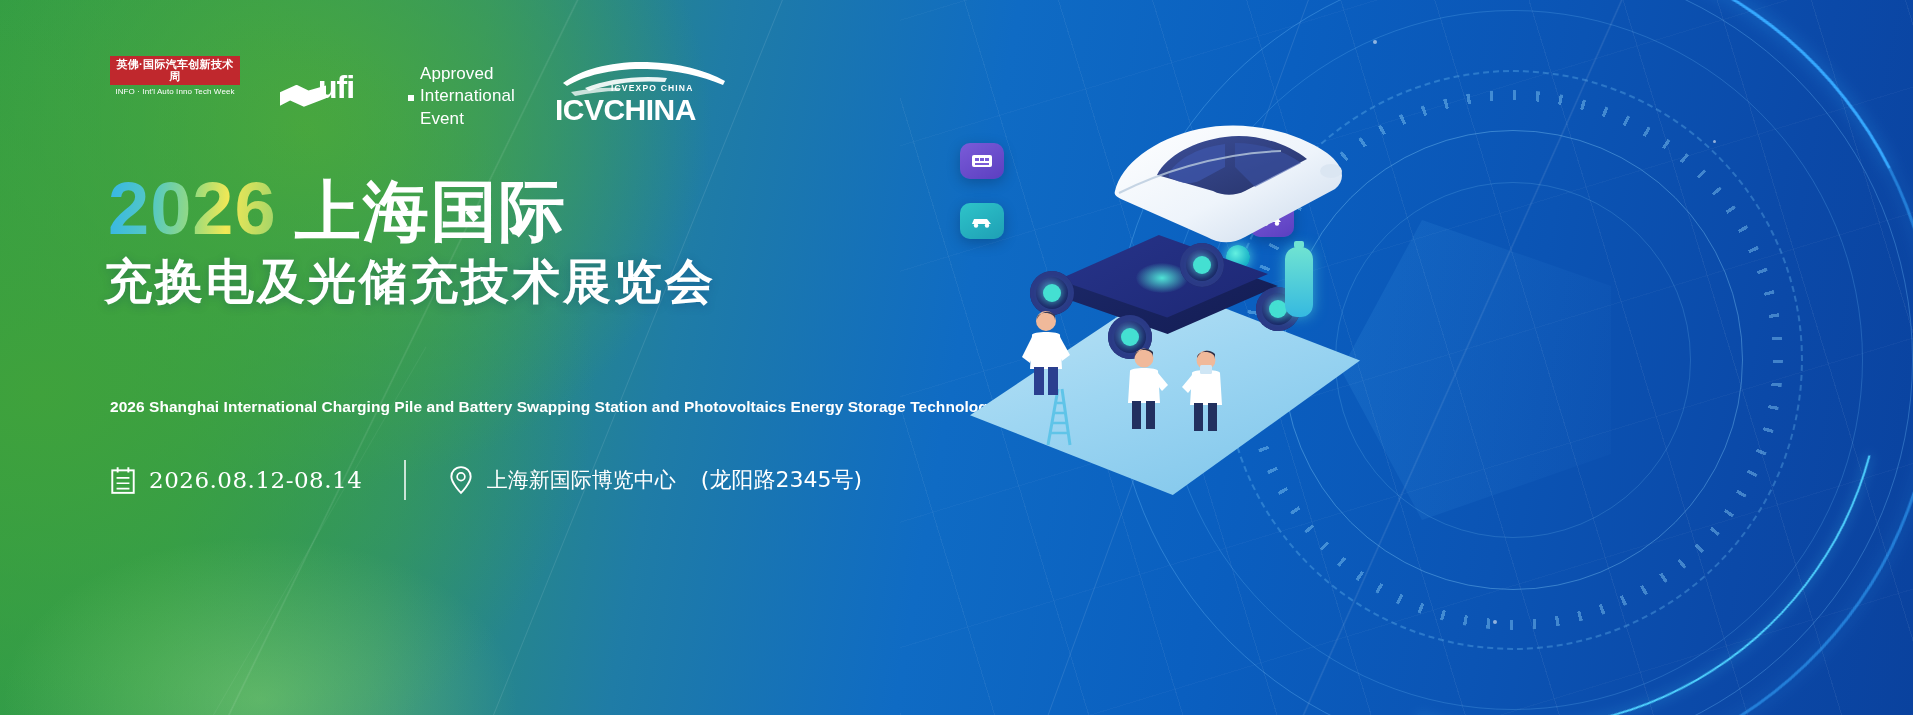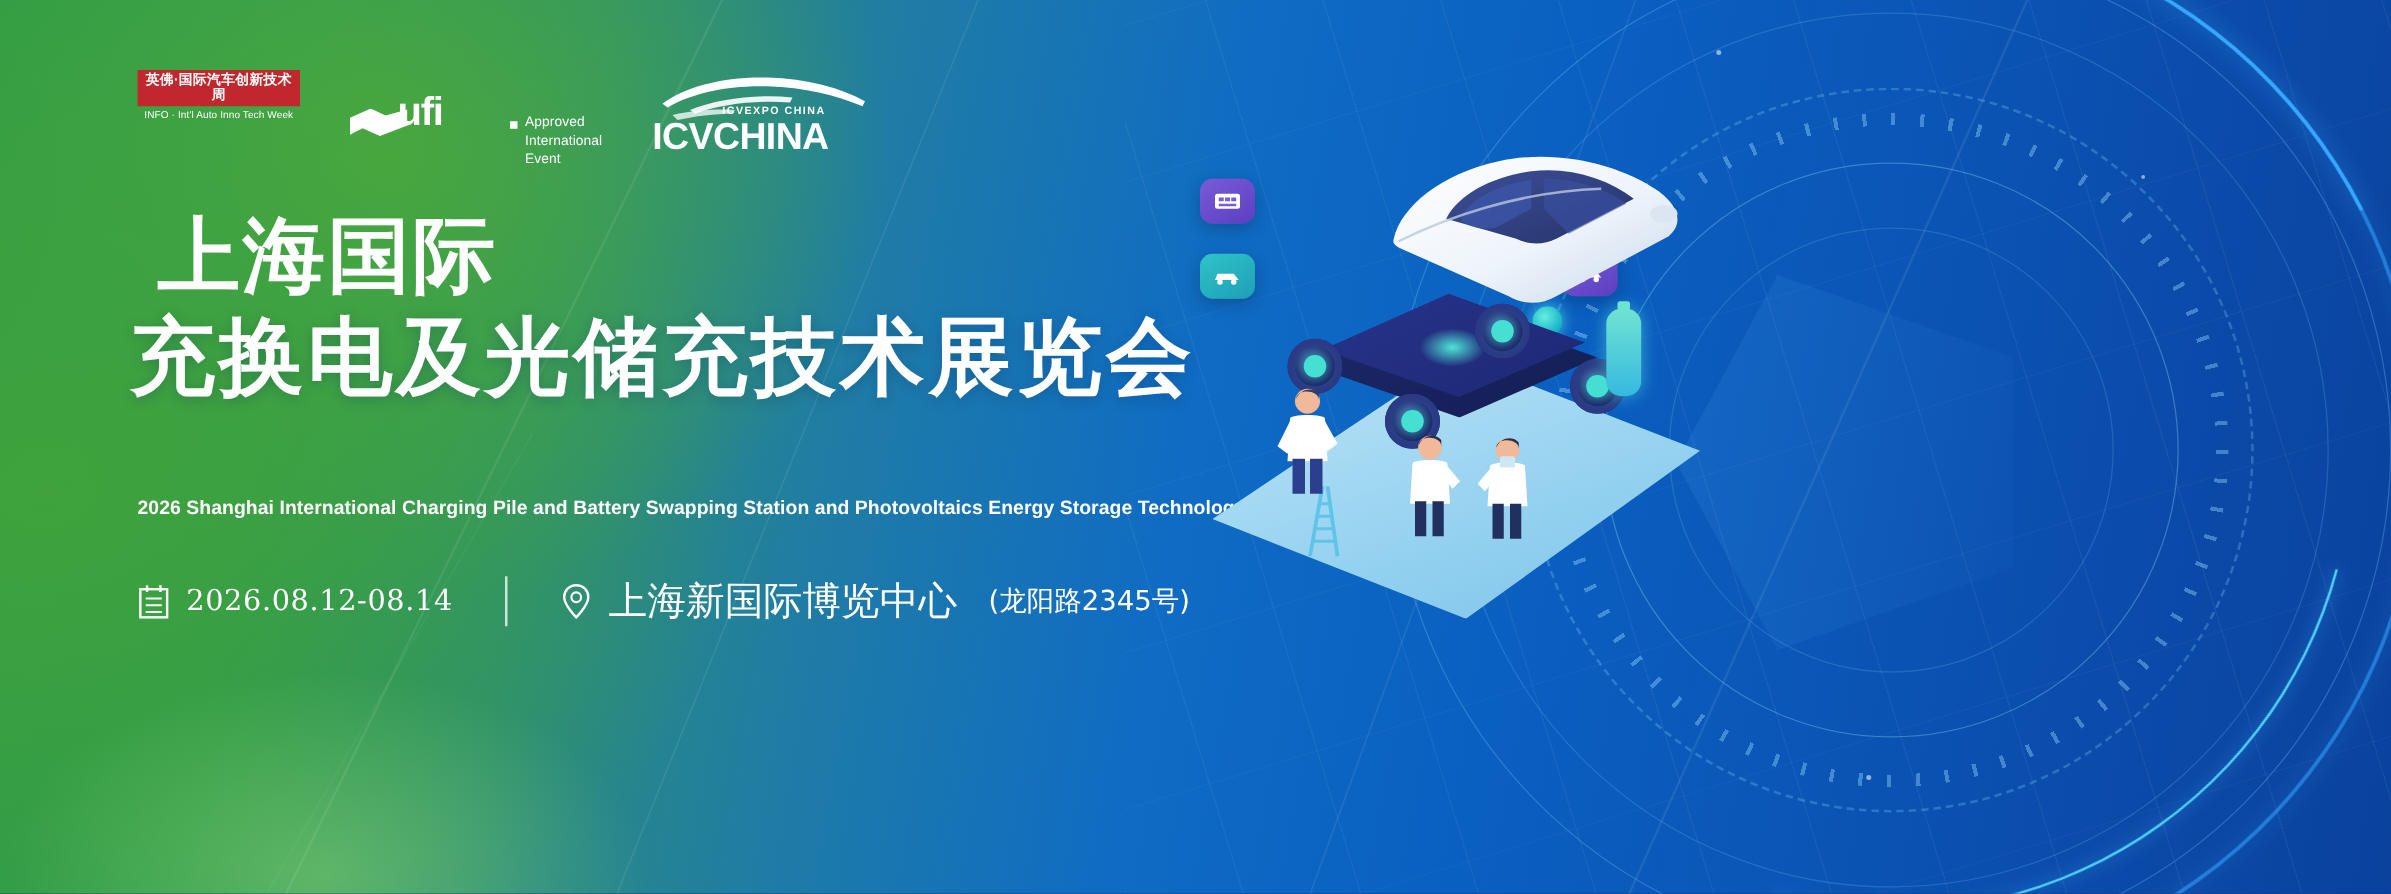--- a/index.html
+++ b/index.html
@@ -40,53 +40,53 @@
     text-align:center; padding:2px 2px 2.5px; letter-spacing:.3px; line-height:1.1; }
   .atw-sub { margin-top:2px; color:#fff; font-size:8px; text-align:center; letter-spacing:.1px; }
 
   .ufi { display:flex; align-items:center; gap:8px; padding-top:6px; }
   .ufi-mark { position:relative; width:150px; height:46px; }
   .ufi-swoosh { position:absolute; left:0; top:12px; width:46px; height:22px; background:#fff;
     clip-path:polygon(0 34%, 36% 0, 62% 26%, 100% 4%, 100% 62%, 52% 100%, 22% 72%, 0 96%); }
   .ufi-text { position:absolute; left:38px; top:-4px; font-size:32px; font-weight:700; color:#fff;
     font-family:"Liberation Sans", sans-serif; letter-spacing:-1px; }
   .ufi-dot { position:absolute; left:128px; top:22px; width:6px; height:6px; background:#fff; }
-  .ufi-lines { color:#fff; font-size:11px; line-height:1.32; letter-spacing:.1px; margin-left:-18px; padding-top:2px;margin-top:28px; }
+  .ufi-lines { color:#fff; font-size:17px; line-height:1.32; letter-spacing:.1px; margin-left:-18px; padding-top:2px; }
 
   .icv { position:relative; width:165px; padding-top:2px; }
   .icv-car { position:relative; height:40px; }
   .icv-car svg { display:block; }
   .icv-expo { position:absolute; left:56px; top:26px; font-size:8.5px; font-weight:700; color:#fff;
     letter-spacing:1.2px; }
   .icv-name { margin-top:-4px; font-size:30px; font-weight:700; color:#fff;
     letter-spacing:-.5px; font-family:"Liberation Sans", sans-serif; }
 
   
   .t1 { position:absolute; left:108px; top:172px; display:flex; align-items:baseline; }
   .t1-year { font-size:74px; font-weight:800; letter-spacing:1px; line-height:1;
     background:linear-gradient(95deg,#35b6e8 0%,#57c9c0 28%,#9ddc7a 52%,#f2e855 70%,#9ed46a 100%);
     -webkit-background-clip:text; background-clip:text; color:transparent;
     font-family:"Liberation Sans", sans-serif; }
   .t1-cn { font-size:66px; font-weight:800; color:#fff; margin-left:18px; letter-spacing:2px;
     line-height:1; font-family:"DejaVu Sans", sans-serif; }
 
-  .t2 { position:absolute; left:104px; top:258px; font-size:68px; font-weight:800; color:#fff;
-    letter-spacing:3px; line-height:1; font-family:Liberation Mono, monospace;
+  .t2 { position:absolute; left:104px; top:258px; font-size:48px; font-weight:800; color:#fff;
+    letter-spacing:3px; line-height:1; font-family:Liberation Sans, sans-serif;
     text-shadow:0 2px 10px rgba(0,40,90,.25); }
 
   .t3 { position:absolute; left:110px; top:398px; font-size:15.5px; font-weight:700; color:#fff;
     letter-spacing:.05px; white-space:nowrap; }
 
   
   .info { position:absolute; left:110px; top:460px; display:flex; align-items:center;
     color:#fff; font-family:"DejaVu Serif", serif; }
   .info-item { display:flex; align-items:center; gap:13px; }
   .info-date { font-size:23px; letter-spacing:.5px; font-family:"DejaVu Serif", serif; }
   .divider { width:1.5px; height:40px; background:rgba(255,255,255,.75); margin:0 42px; }
-  .info-venue { font-size:31px; font-family:Liberation Serif, serif; font-weight:400; }
+  .info-venue { font-size:21px; font-family:Liberation Serif, serif; font-weight:400; }
   .info-addr { font-size:22px; font-family:"DejaVu Sans", sans-serif; margin-left:12px; }
   .ic { width:26px; height:30px; flex:0 0 auto; }
 
   
   .illus { position:absolute; left:930px; top:95px; width:500px; height:400px; }
   .platform { position:absolute; left:40px; top:190px; width:390px; height:210px;
     background:linear-gradient(160deg,#bfe4f5 0%,#9ed6f2 45%,#7cc4ea 100%);
     transform:rotate(0deg); clip-path:polygon(50% 0%, 100% 36%, 52% 100%, 0% 62%); }
   .platform2 { position:absolute; left:40px; top:206px; width:390px; height:210px;
     background:linear-gradient(160deg,#8ec9e8 0%,#6bb6df 100%); opacity:.85;
@@ -216,20 +216,21 @@
           <path d="M16 35 C34 31, 52 30, 66 31 L64 34 C50 34, 34 36, 20 39 Z" fill="#fff" opacity=".75"></path>
         </svg>
         <div class="icv-expo">ICVEXPO CHINA</div>
       </div>
       <div class="icv-name">ICVCHINA</div>
     </div>
 
   </div>
 
   <div class="t1">
+    <span class="t1-year">2026</span>
     <span class="t1-cn">上海国际</span>
   </div>
 
   <div class="t2">充换电及光储充技术展览会</div>
 
   <div class="t3">2026 Shanghai International Charging Pile and Battery Swapping Station and Photovoltaics Energy Storage Technology Exhibition</div>
 
   <div class="info">
     <div class="info-item">
       <svg class="ic" viewBox="0 0 24 28">

